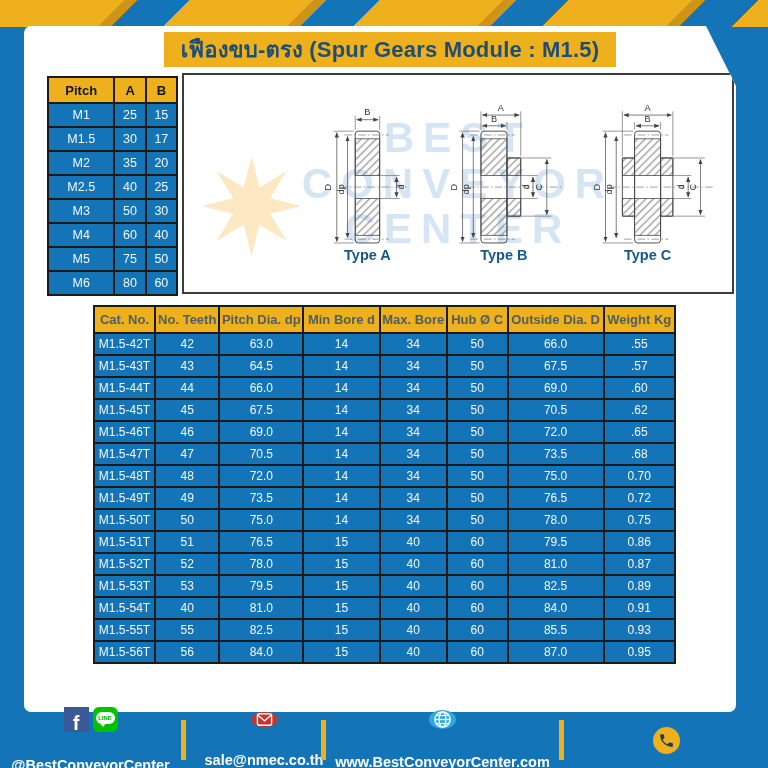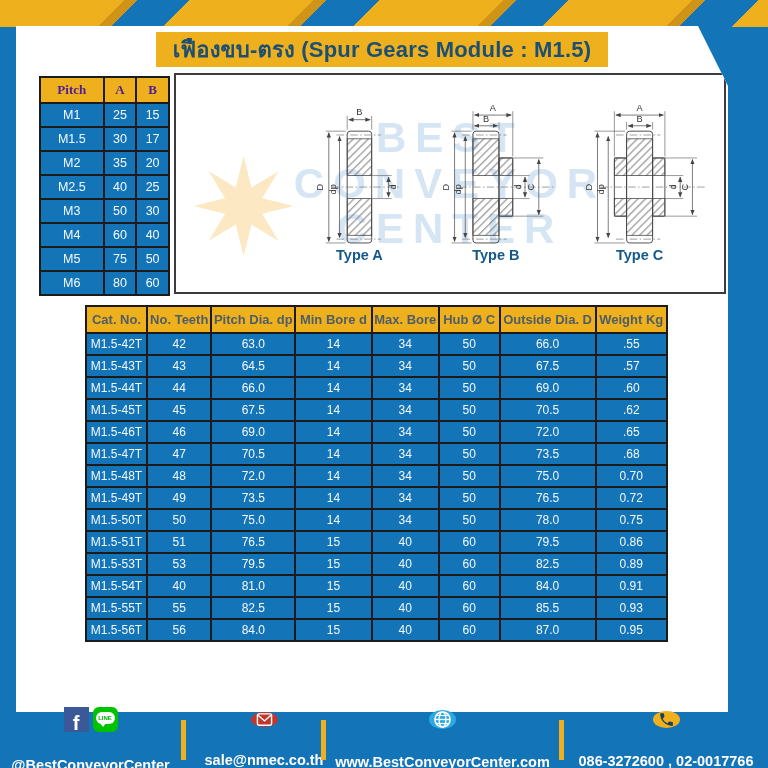--- a/index.html
+++ b/index.html
@@ -9,32 +9,32 @@
   .page { position:relative; width:768px; height:768px; background:#1474b8; overflow:hidden; }
 
   
   .stripes { position:absolute; top:0; left:0; width:100%; height:27px;
     background-image:
       repeating-linear-gradient(135deg, #eeb01d 0 88px, transparent 88px 134px),
       repeating-linear-gradient(135deg, transparent 0 9px, #cf9318 9px 97px, transparent 97px 134px);
   }
 
   
-  .panel { position:absolute; left:16px; top:26px; width:712px; height:686px; background:#ffffff;
-    clip-path: polygon(0 0, calc(100% - 30px) 0, 100% 60px, 100% 100%, 0 100%); }
+  .panel { position:absolute; left:24px; top:26px; width:712px; height:686px; background:#ffffff;
+    clip-path: polygon(0 0, calc(100% - 30px) 0, 100% 60px, 100% 100%, 0 100%); border-radius: 7px; }
 
   .title-banner { position:absolute; left:140px; top:6px; width:452px; height:35px;
     background:#eeb01d; display:flex; align-items:center; justify-content:center; }
   .title-banner .t { color:#1d4e74; font-weight:bold; font-size:22px; letter-spacing:0.2px; }
 
   
   table { border-collapse:collapse; }
   .pitch-table { position:absolute; left:23px; top:50px; width:131px; }
   .pitch-table th, .pitch-table td { border:2px solid #1b1b1b; text-align:center; }
-  .pitch-table th { background:#eeb01d; color:#4c1d95; font-size:13px; font-weight:bold; height:26px;font-family:Liberation Serif, serif; }
+  .pitch-table th { background:#eeb01d; color:#0f172a; font-size:13px; font-weight:bold; height:26px; }
   .pitch-table td { background:#1474b8; color:#f4f9ff; font-size:12.5px; height:24px;text-align:center; }
 
   
   .diagram-box { position:absolute; left:158px; top:47px; width:552px; height:221px;
     background:#fff; border:2px solid #3c3c3c; display:flex; align-items:flex-start;
     justify-content:space-between; padding:4px 6px 0 6px; overflow:hidden; }
   .watermark { position:absolute; inset:0; display:flex; flex-direction:column; align-items:center;
     justify-content:center; z-index:0; color:rgba(115,170,215,0.30); font-weight:bold;
     font-size:42px; letter-spacing:9px; line-height:1.08; pointer-events:none; }
   .wm-star { position:absolute; left:8px; top:22px; z-index:0; opacity:0.32; pointer-events:none; }
@@ -386,20 +386,30 @@
             <td>M1.5-51T</td>
             <td>51</td>
             <td>76.5</td>
             <td>15</td>
             <td>40</td>
             <td>60</td>
             <td>79.5</td>
             <td>0.86</td>
           </tr>
           <tr>
+            <td>M1.5-52T</td>
+            <td>52</td>
+            <td>78.0</td>
+            <td>15</td>
+            <td>40</td>
+            <td>60</td>
+            <td>81.0</td>
+            <td>0.87</td>
+          </tr>
+          <tr>
             <td>M1.5-53T</td>
             <td>53</td>
             <td>79.5</td>
             <td>15</td>
             <td>40</td>
             <td>60</td>
             <td>82.5</td>
             <td>0.89</td>
           </tr>
           <tr>
@@ -480,17 +490,16 @@
     </div>
 
     <div class="divider" style="left:559px;"></div>
 
     <div class="footer-col" style="left:564px; width:204px;">
       <div class="circle-icon phone-bg">
         <svg width="17" height="17" viewBox="0 0 24 24">
             <path fill="#1c3f5e" d="M6.62 10.79c1.44 2.83 3.76 5.14 6.59 6.59l2.2-2.2c.27-.27.67-.36 1.02-.24 1.12.37 2.33.57 3.57.57.55 0 1 .45 1 1V20c0 .55-.45 1-1 1-9.39 0-17-7.61-17-17 0-.55.45-1 1-1h3.5c.55 0 1 .45 1 1 0 1.25.2 2.45.57 3.57.11.35.03.74-.25 1.02l-2.2 2.2z"></path>
           </svg>
       </div>
-      <div class="footer-text">086-3272600 , 02-0017766</div>
     </div>
 
   </div>
 </div>
 
 </body></html>

